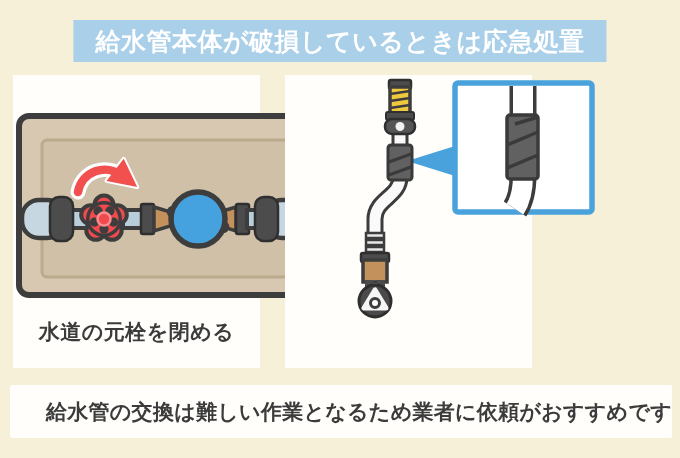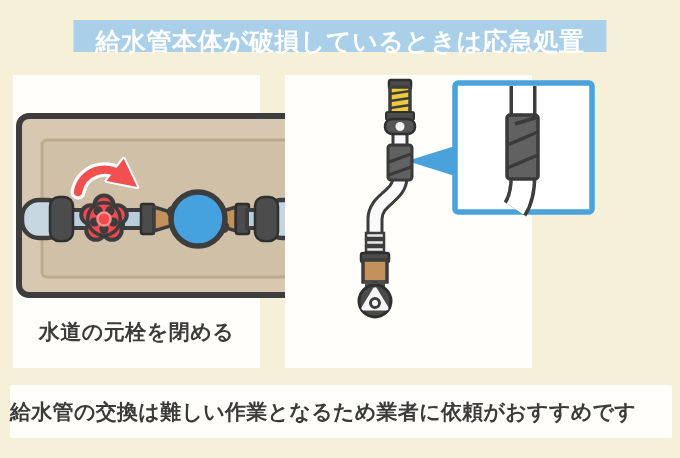--- a/index.html
+++ b/index.html
@@ -18,21 +18,21 @@
   .banner {
     position: absolute;
     top: 20px;
     left: 50%;
     transform: translateX(-50%);
     background: #aacfe9;
     color: #ffffff;
     font-size: 25px;
     font-weight: bold;
     line-height: 42px;
-    height: 32px;
+    height: 42px;
     padding: 0 22px;
     white-space: nowrap;
     letter-spacing: 0.5px;
   }
   .panels {
     position: absolute;
     top: 75px;
     left: 13px;
     width: 519px;
     display: flex;
@@ -61,21 +61,21 @@
     letter-spacing: 0.5px;
   }
   .footer {
     position: absolute;
     top: 385px;
     left: 10px;
     width: 662px;
     height: 53px;
     background: #fffefb;
     border-radius: 2px;
-    text-align: left;
+    text-align: right;
     line-height: 53px;
     font-size: 21px;
     font-weight: bold;
     color: #3b3b3b;
     letter-spacing: 0.3px;
     white-space: nowrap;
   }
 </style>
 </head>
 <body>

